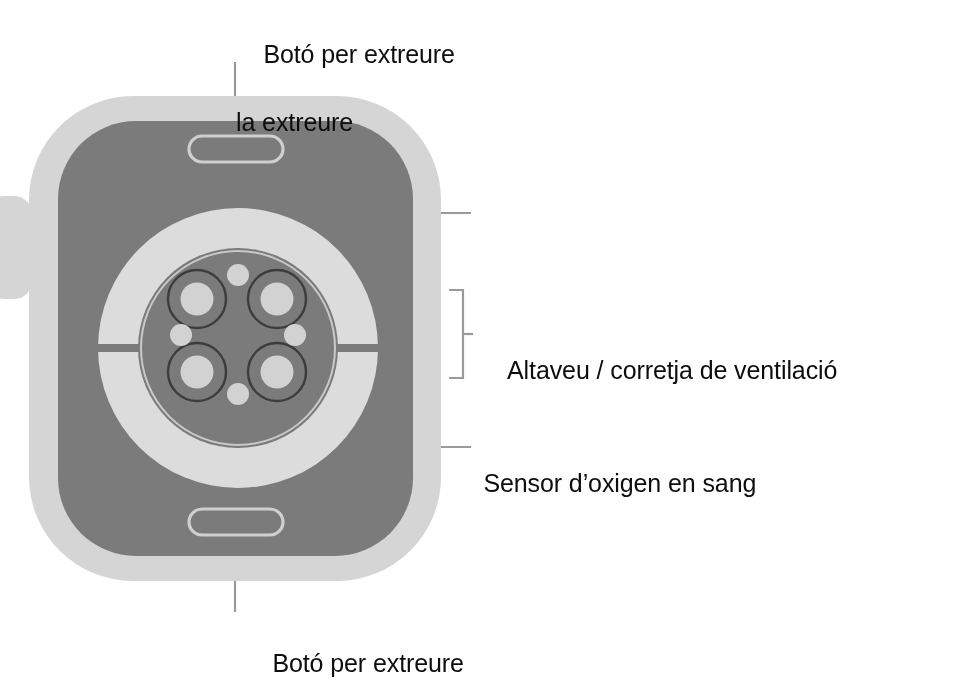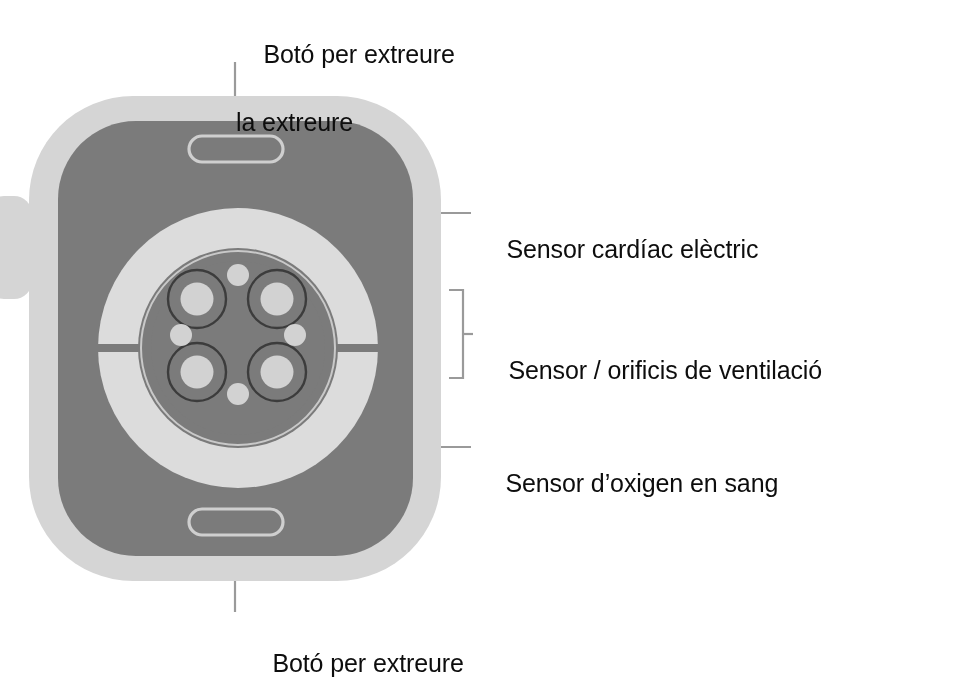--- a/index.html
+++ b/index.html
@@ -42,21 +42,21 @@
   }
   #callout-electric {
     left: 479px;
     top: 198px;
   }
   #callout-speaker {
     left: 481px;
     top: 319px;
   }
   #callout-oxygen {
-    left: 478px;
+    left: 456px;
     top: 432px;
   }
   #callout-band-bottom {
     left: 245px;
     top: 612px;
   }
 
   .callout .line2 {
     display: block;
   }
@@ -139,26 +139,23 @@
     </g>
 
   </svg>
 
   
   <div class="callout" id="callout-band-top">
     <span>Botó per extreure</span>
     <span class="line2">la extreure</span>
   </div>
 
-  <div class="callout" id="callout-electric">
-    <span>Sensor cardíac elèctric</span>
-  </div>
 
   <div class="callout" id="callout-speaker">
-    <span>Sensor / orificis de ventilació</span>
+    <span>Altaveu / corretja de ventilació</span>
   </div>
 
   <div class="callout" id="callout-oxygen">
     <span>Sensor d’oxigen en sang</span>
   </div>
 
   <div class="callout" id="callout-band-bottom">
     <span>Botó per extreure</span>
     
   </div>

